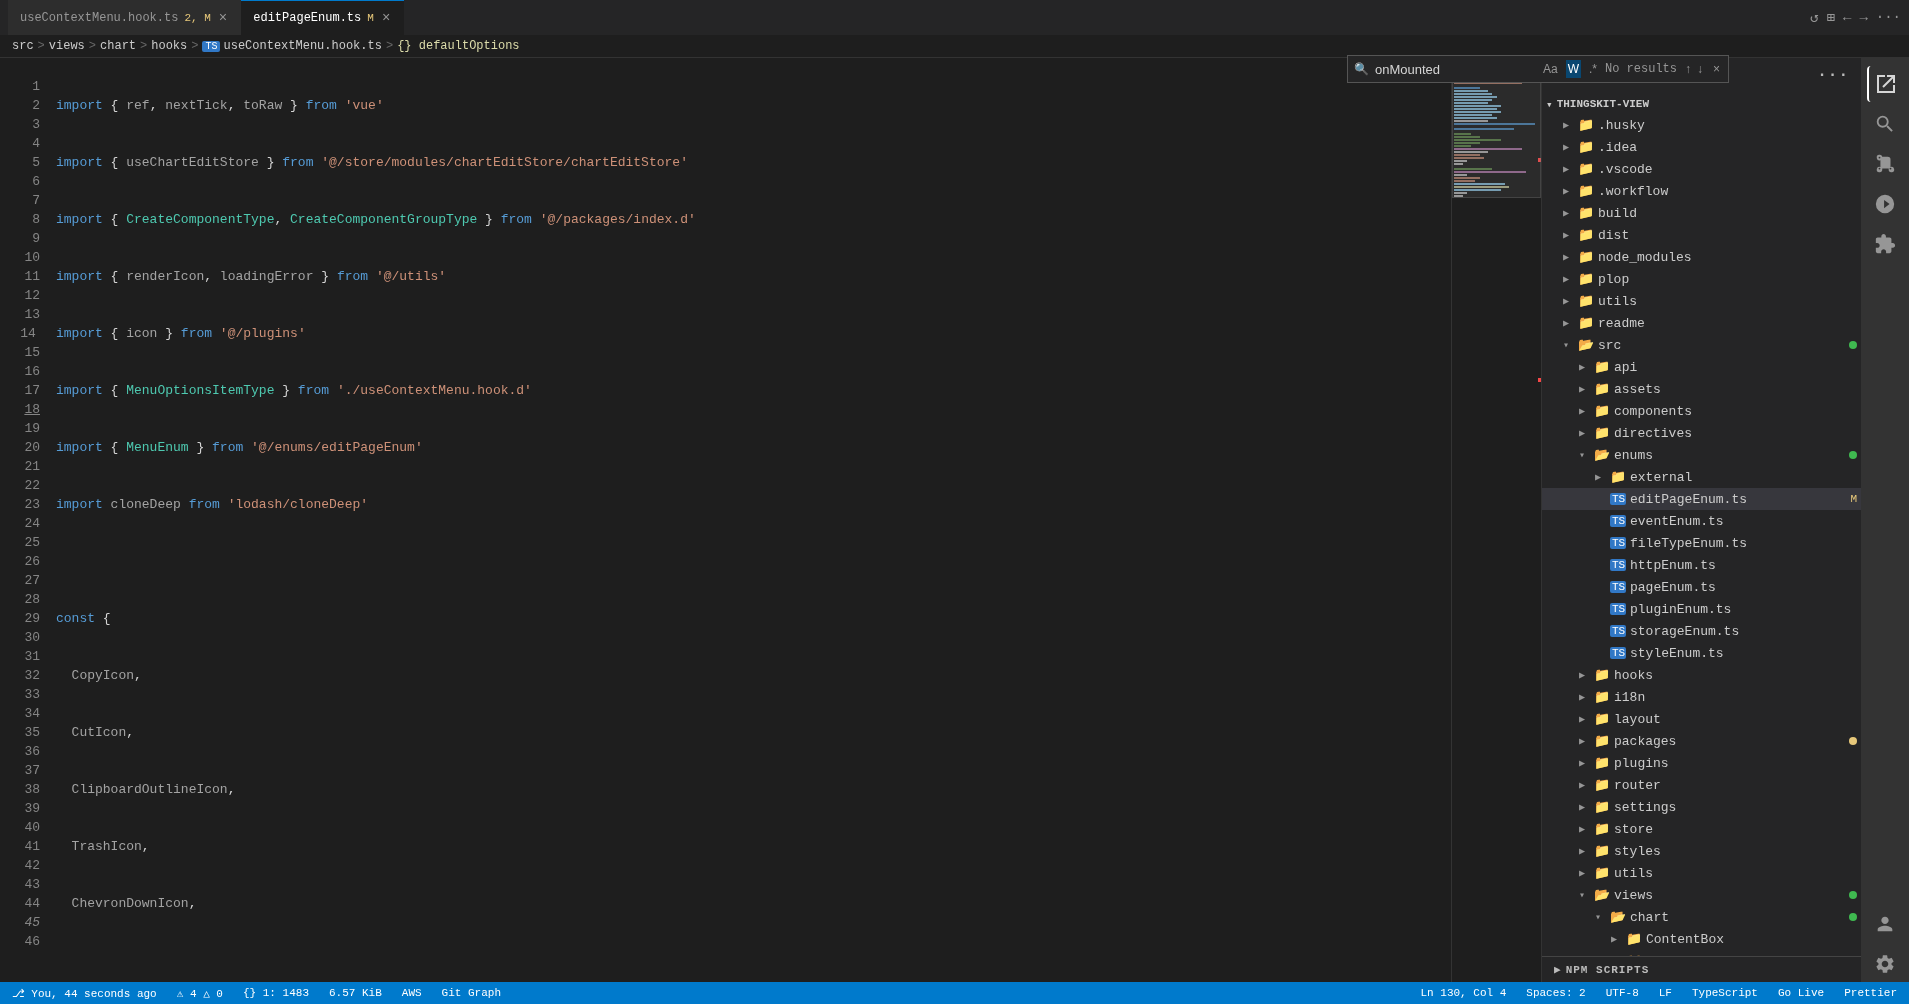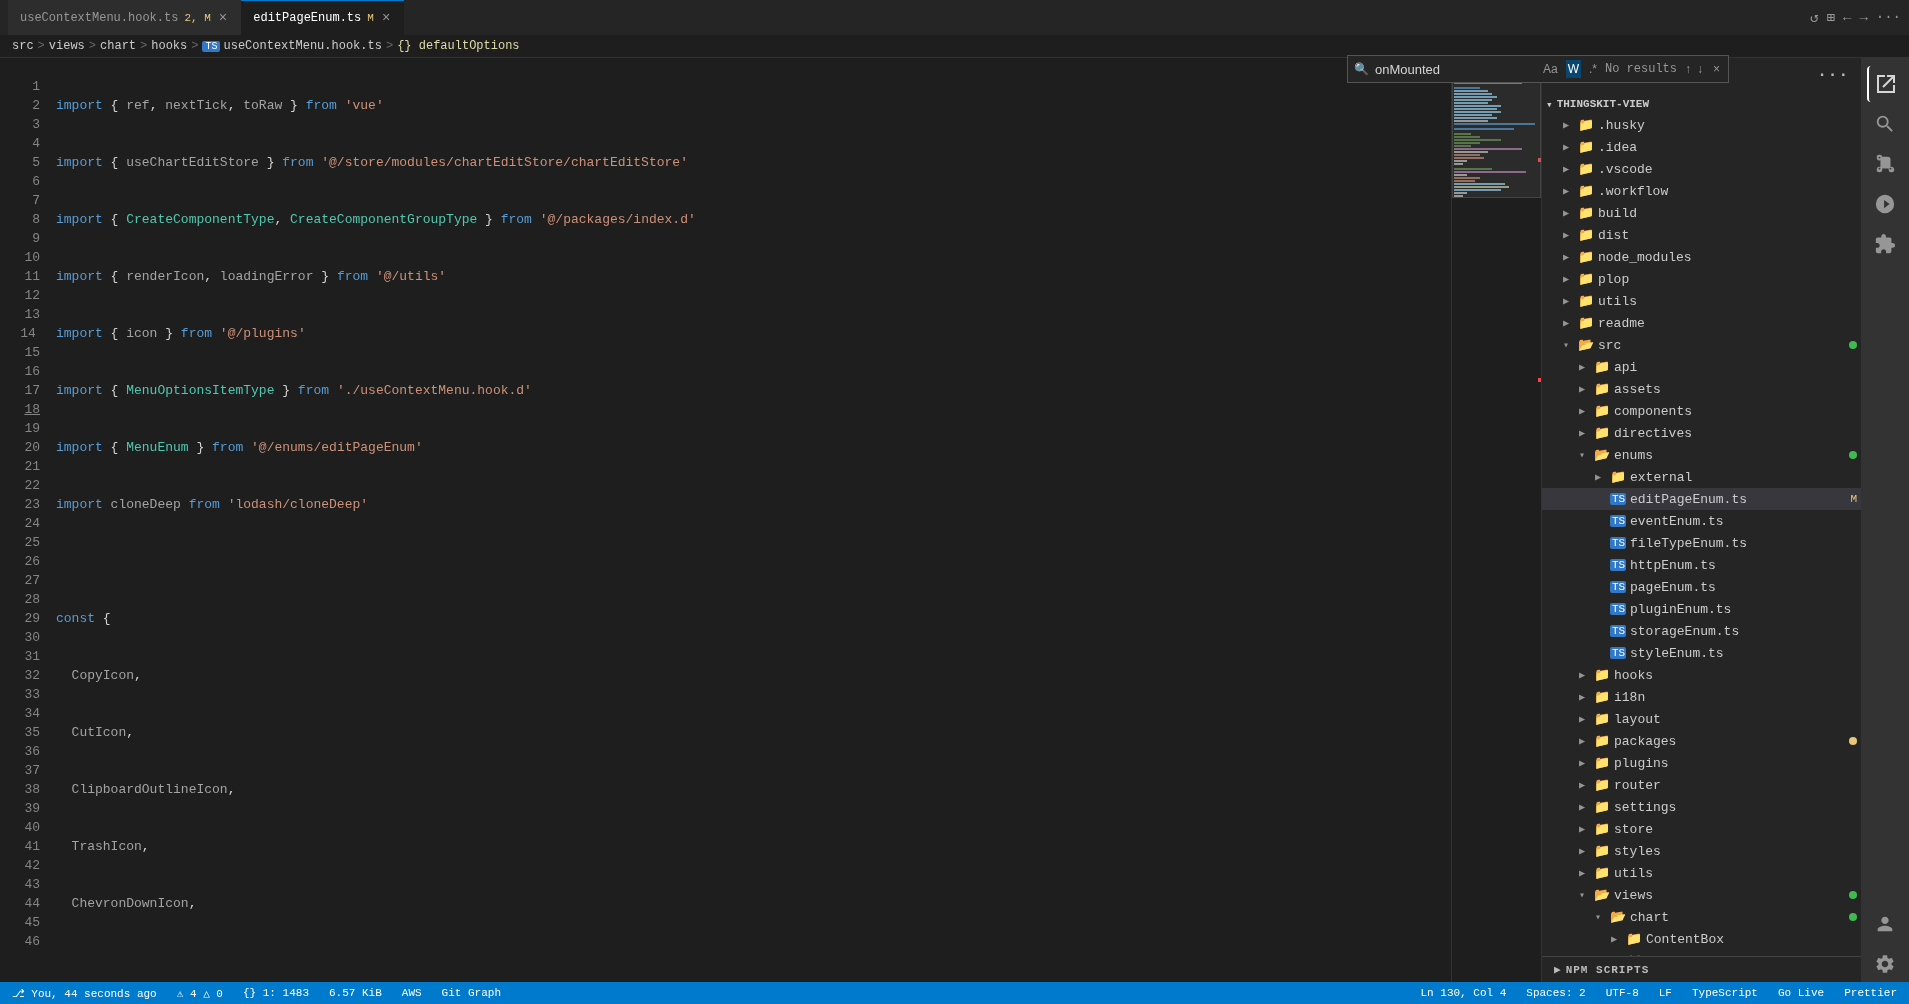--- a/index.html
+++ b/index.html
@@ -374,21 +374,21 @@
       <div style="height:19px;">35</div>
       <div style="height:19px;">36</div>
       <div style="height:19px;">37</div>
       <div style="height:19px;">38</div>
       <div style="height:19px;">39</div>
       <div style="height:19px;">40</div>
       <div style="height:19px;">41</div>
       <div style="height:19px;">42</div>
       <div style="height:19px;">43</div>
       <div style="height:19px;">44</div>
-      <div style="height:19px;">45</div>
+      <div style="height:19px;font-style:italic;">45</div>
       <div style="height:19px;">46</div>
     </div>
 
     <div class="code-content">
       <div class="code-line">
         <span class="kw">import</span><span> { </span><span class="var">ref</span><span>, </span><span class="var">nextTick</span><span>, </span><span class="var">toRaw</span><span> } </span><span class="kw">from</span><span class="str"> 'vue'</span>
       </div>
       <div class="code-line">
         <span class="kw">import</span><span> { </span><span class="var">useChartEditStore</span><span> } </span><span class="kw">from</span><span class="str"> '@/store/modules/chartEditStore/chartEditStore'</span>
       </div>

